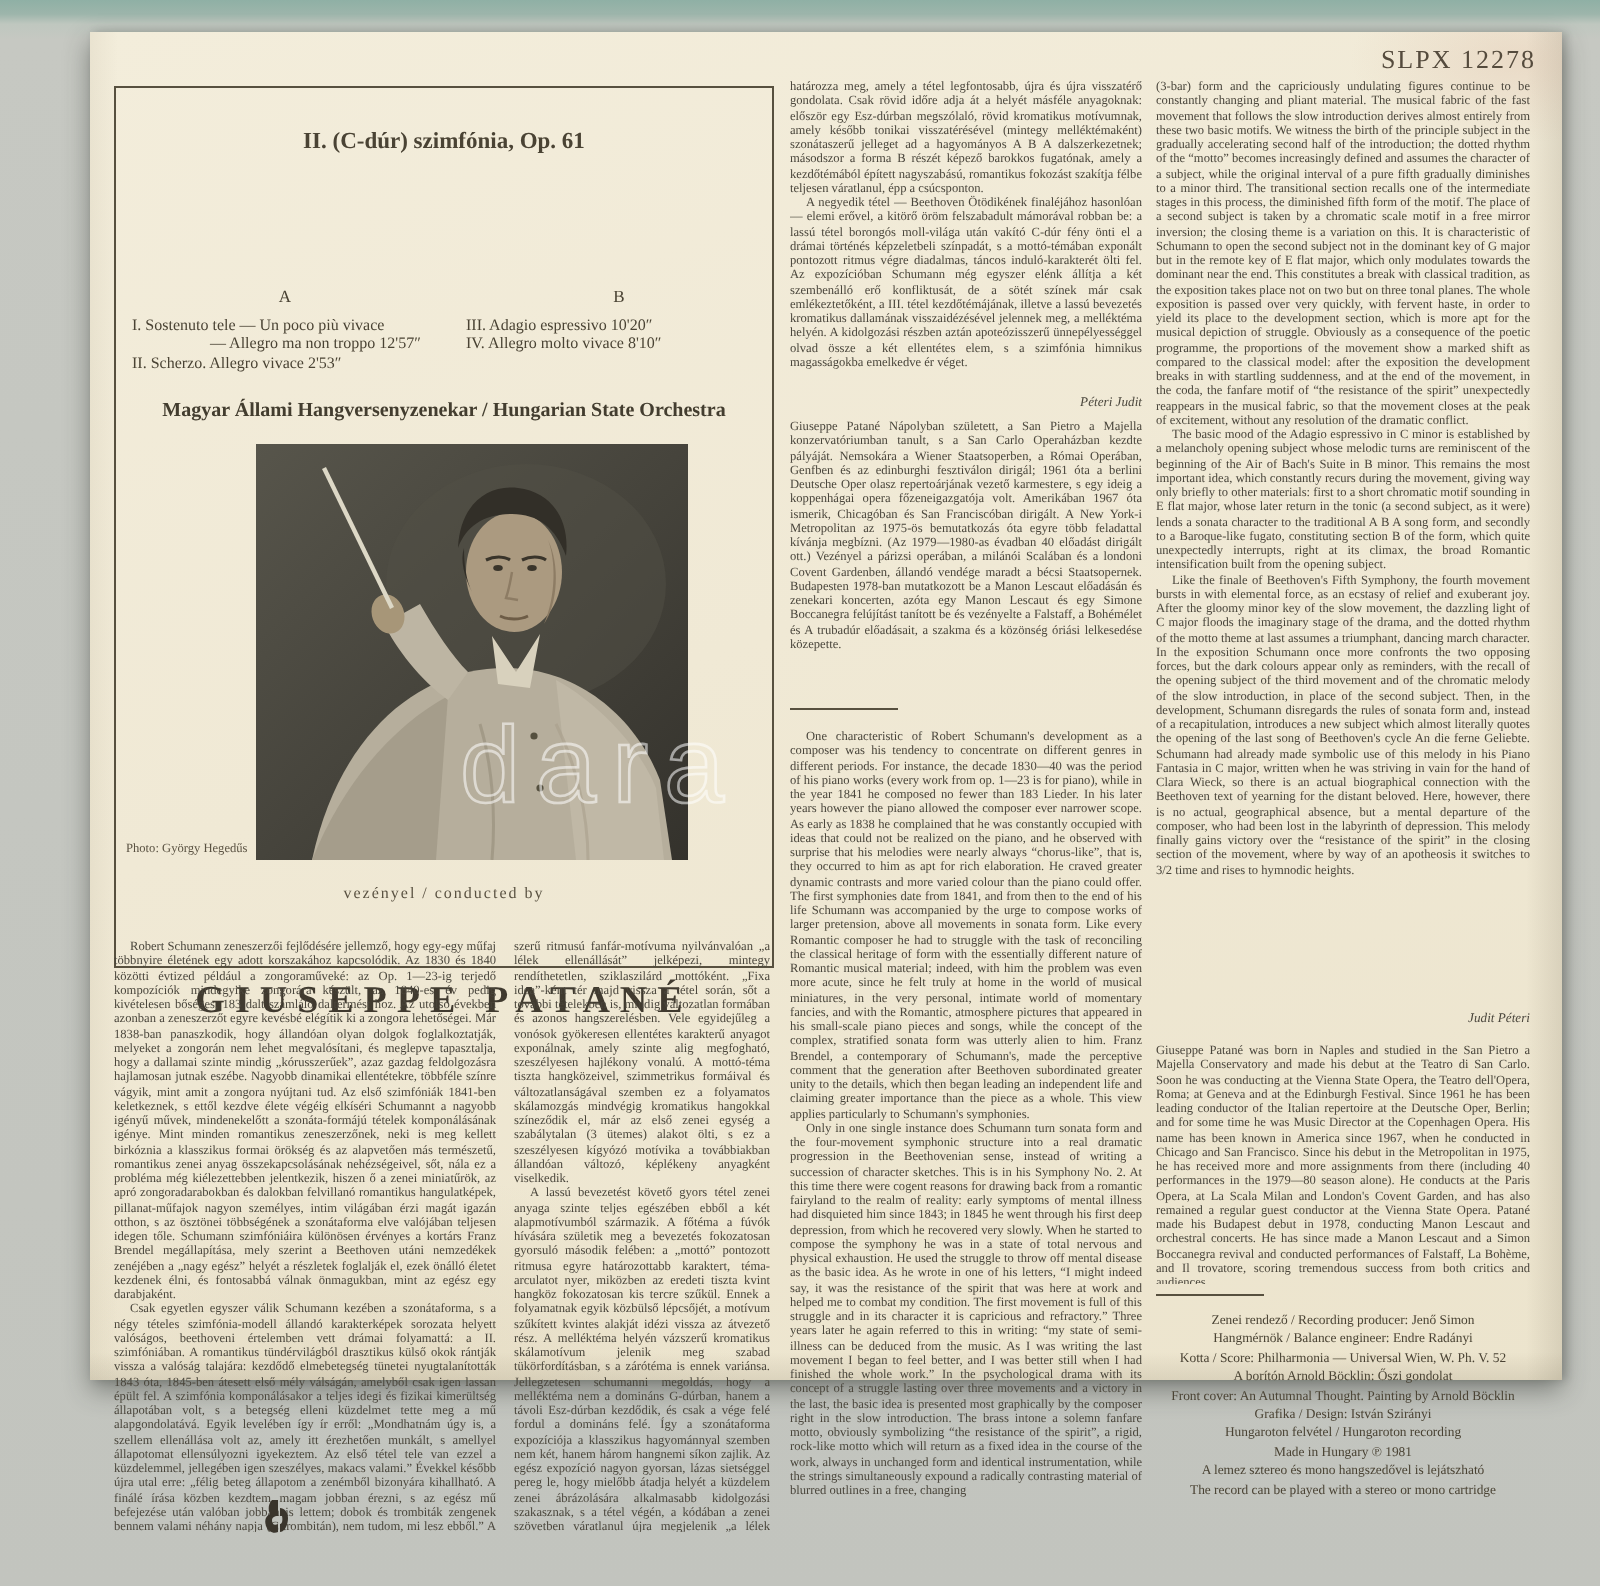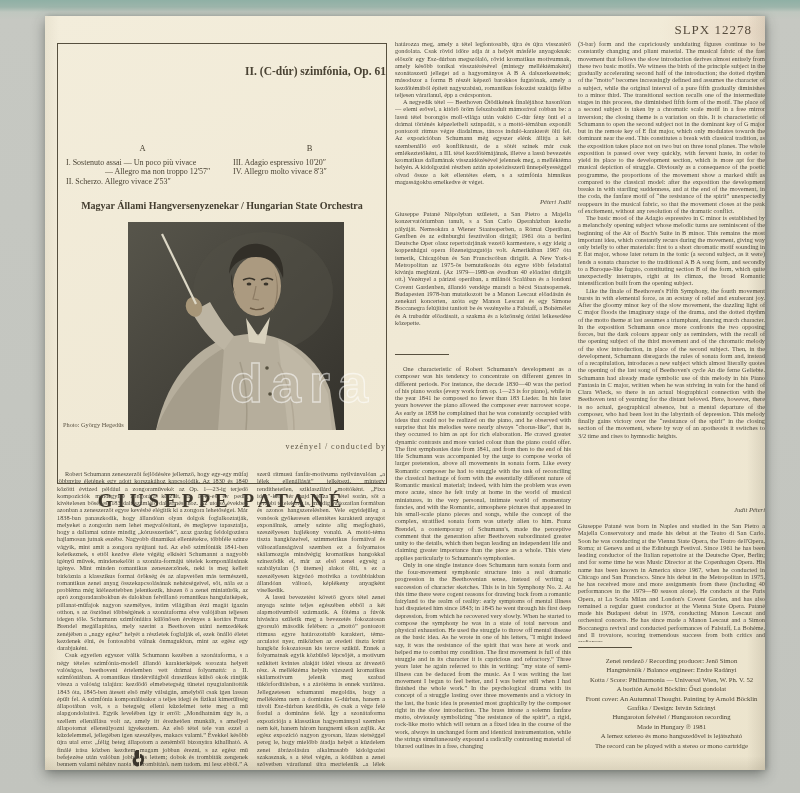--- a/index.html
+++ b/index.html
@@ -2,48 +2,49 @@
 <html><head>
 <meta charset="utf-8">
 <style>
   html,body{margin:0;padding:0;}
   body{
     width:800px;height:793px;position:relative;overflow:hidden;
     background:linear-gradient(180deg,#8fb0a5 0px,#9db5ab 7px,#bfc7bf 12px,#c6c8c2 20px,#c2c4be 100%);
     font-family:"Liberation Serif","DejaVu Serif",serif;color:#46413a;
   }
   .sleeve{
-    position:absolute;left:45px;top:16px;width:720px;height:754px;
+    position:absolute;left:45px;top:16px;width:720px;height:674px;
     background:
       radial-gradient(120px 60px at 97% 2%, rgba(206,160,140,.22), rgba(206,160,140,0) 70%),
       radial-gradient(260px 140px at 20% 99%, rgba(150,130,90,.10), rgba(150,130,90,0) 70%),
       linear-gradient(90deg, rgba(120,110,80,.08) 0, rgba(120,110,80,0) 14px),
       linear-gradient(270deg, rgba(90,80,60,.14) 0, rgba(90,80,60,0) 18px),
       linear-gradient(0deg, rgba(90,80,60,.12) 0, rgba(90,80,60,0) 14px),
       linear-gradient(160deg,#f3eddb 0%,#f0e9d5 45%,#ece4cd 100%);
     box-shadow:0 5px 12px rgba(40,45,40,.45), 2px 0 4px rgba(40,45,40,.2);
+    padding-left:16px;
   }
   .catalog{position:absolute;top:6px;right:13px;font-size:13px;letter-spacing:1px;color:#554b3d;}
   
   .ibox{position:absolute;left:12px;top:27px;width:328px;height:439px;border:1.5px solid #57503f;}
   .composer{margin-top:16px;text-align:center;font-size:21px;font-weight:bold;letter-spacing:4px;color:#403a2f;}
-  .wtitle-hu{margin-top:21px;text-align:right;font-size:11.5px;font-weight:bold;color:#4a4334;}
+  .wtitle-hu{margin-top:21px;text-align:center;font-size:11.5px;font-weight:bold;color:#4a4334;}
   .wtitle-en{margin-top:3px;text-align:center;font-size:11.5px;color:#5a5242;}
   .sides{position:absolute;left:0;top:100px;width:100%;display:flex;}
   .side{width:50%;font-size:8px;line-height:9.5px;color:#4a4334;}
   .side .slabel{text-align:center;font-size:8.5px;margin-bottom:4px;}
   .side-a{padding-left:8px;}
   .side-b{padding-left:14px;}
   .mv p{margin:0;}
   .side-a .mv p:nth-child(2){padding-left:7px;margin-left:32px;}
   .orchestra{position:absolute;left:0;top:156px;width:100%;text-align:center;font-size:10px;font-weight:bold;color:#433d2f;}
   .photo{position:absolute;left:70px;top:178px;width:216px;height:208px;}
   .photo svg{display:block;}
   .photo-credit{position:absolute;left:5px;top:377px;font-size:6.3px;color:#5a5242;}
-  .conducted{position:absolute;left:0;top:398px;width:100%;text-align:right;font-size:8px;color:#5a5242;letter-spacing:1px;}
+  .conducted{position:absolute;left:0;top:398px;width:100%;text-align:center;font-size:8px;color:#5a5242;letter-spacing:1px;}
   .conductor{position:absolute;left:0;top:409px;width:100%;text-align:center;font-size:19px;font-weight:bold;letter-spacing:5px;color:#403a2f;margin-top:37px;}
   
   .col{position:absolute;font-size:6.3px;line-height:7.25px;text-align:justify;color:#4a463c;overflow:hidden;}
   .col p{margin:0;text-indent:8px;}
   .cont p:first-child{text-indent:0;}
   .c1{left:12px;top:454px;width:191px;height:296px;}
   .c2{left:212px;top:454px;width:128px;height:296px;}
   .c3{left:350px;width:176px;}
   .c4{left:533px;width:187px;}
   .c3hu{top:24px;height:158px;}
@@ -54,47 +55,47 @@
   .c4en{top:24px;height:463px;}
   .c4sig{top:490px;}
   .c4bio{top:506px;height:120px;}
   .c4rule{top:631px;}
   .sig{position:absolute;font-size:6.6px;font-style:italic;text-align:right;color:#4a463c;}
   .rule{position:absolute;height:1px;background:#57503f;width:54px;}
   .credits{position:absolute;top:640px;width:187px;text-align:center;font-size:6.7px;line-height:9.4px;color:#4a4334;}
   .credits p{margin:0;}
   .logo{position:absolute;top:734px;left:0;width:187px;text-align:center;}
   
-  .wm{position:absolute;left:185px;top:336px;font-family:"Liberation Sans",sans-serif;font-size:54px;font-weight:bold;
+  .wm{position:absolute;left:185px;top:336px;font-family:"Liberation Sans",sans-serif;font-size:54px;font-weight:normal;
       color:transparent;-webkit-text-stroke:1.3px rgba(255,255,255,.55);letter-spacing:8px;pointer-events:none;}
 </style>
 </head>
 <body>
 
 <div class="sleeve">
 
   <div class="catalog">SLPX 12278</div>
 
   <div class="ibox">
     <div class="wtitle-hu">II. (C-dúr) szimfónia, Op. 61</div>
 
     <div class="sides">
       <div class="side side-a">
         <div class="slabel">A</div>
         <div class="mv">
-            <p>I. Sostenuto assai — Un poco più vivace</p>
+            <p>I. Sostenuto tele — Un poco più vivace</p>
             <p>— Allegro ma non troppo   12'57″</p>
             <p>II. Scherzo. Allegro vivace   2'53″</p>
           </div>
       </div>
       <div class="side side-b">
         <div class="slabel">B</div>
         <div class="mv">
             <p>III. Adagio espressivo   10'20″</p>
-            <p>IV. Allegro molto vivace   8'3″</p>
+            <p>IV. Allegro molto vivace   8'10″</p>
           </div>
       </div>
     </div>
 
     <div class="orchestra">Magyar Állami Hangversenyzenekar / Hungarian State Orchestra</div>
 
     <div class="photo">
       <svg width="216" height="208" viewBox="0 0 216 208" xmlns="http://www.w3.org/2000/svg">
         <defs>
           <linearGradient id="bgph" x1="0" y1="0" x2="1" y2="1">

